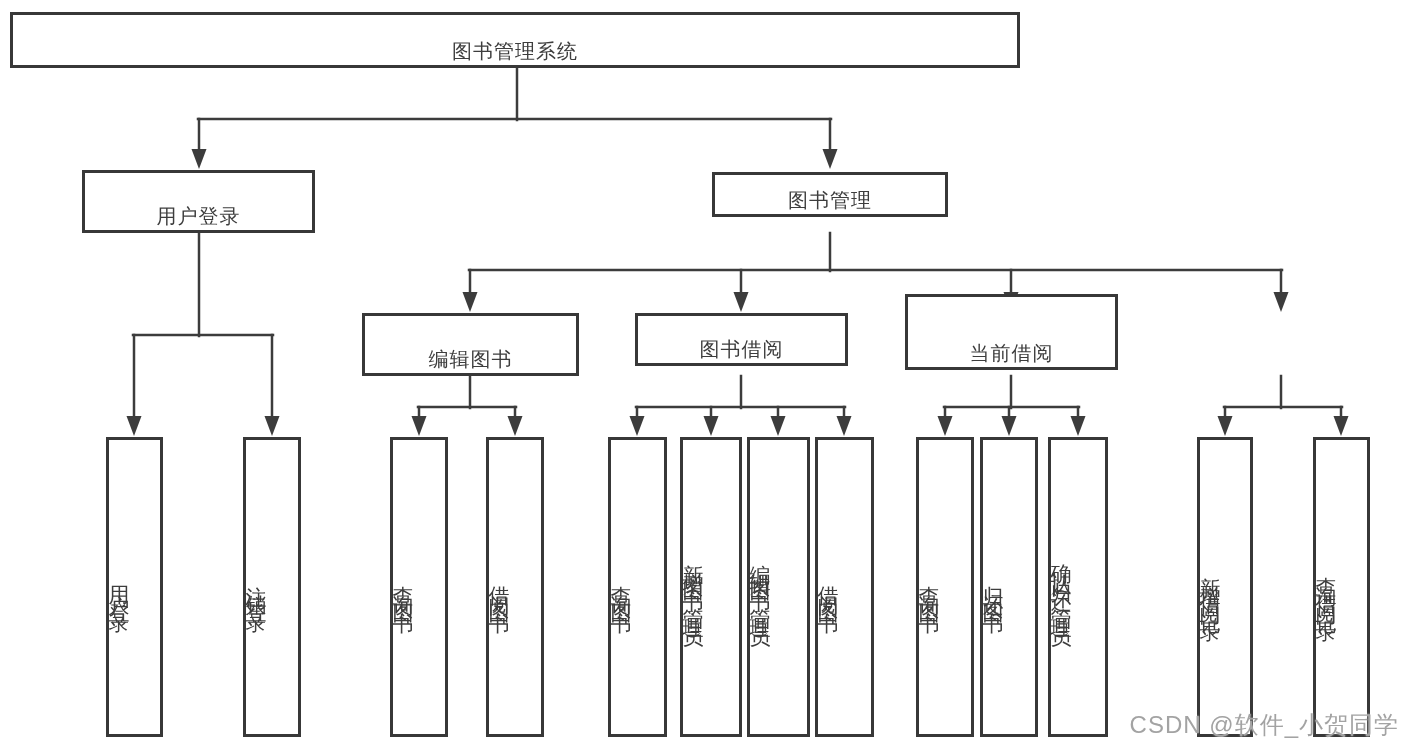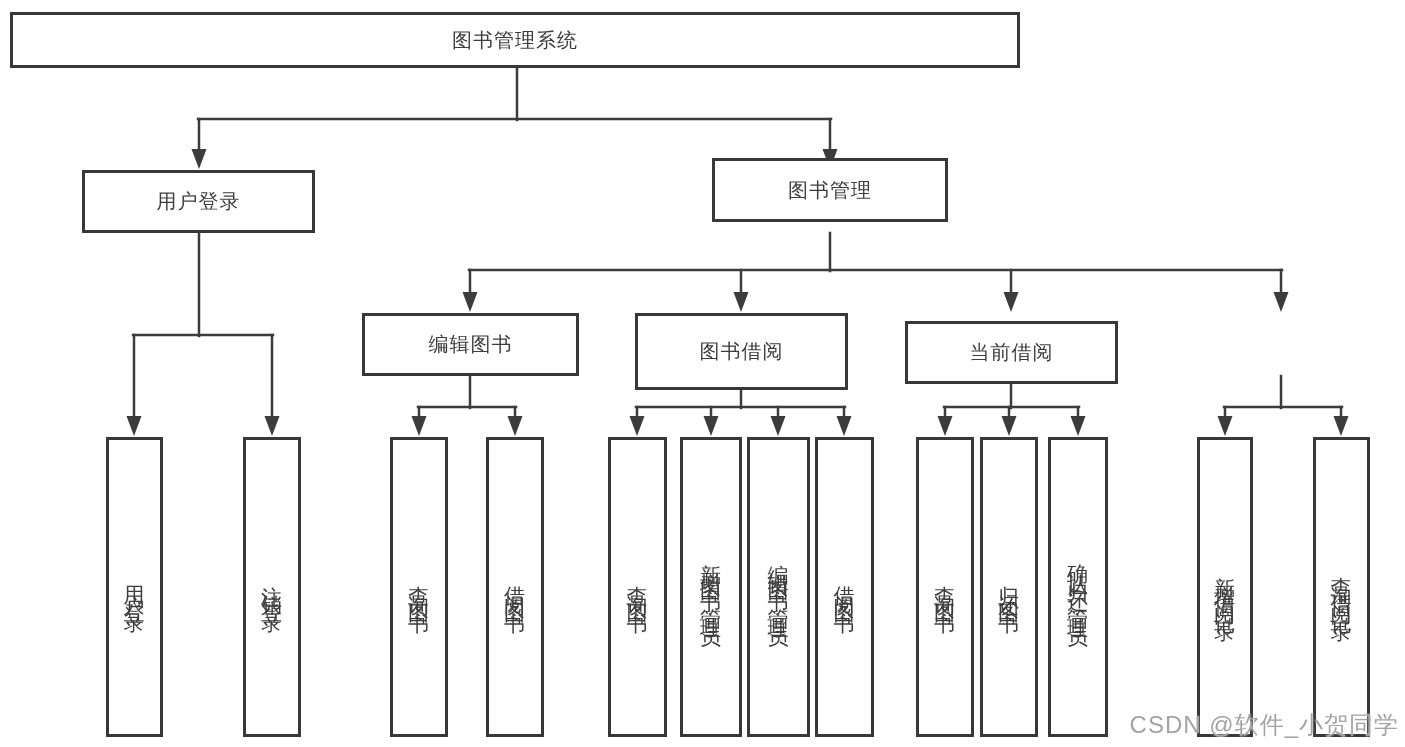--- a/index.html
+++ b/index.html
@@ -4,21 +4,21 @@
 <style>
   html,body{margin:0;padding:0;background:#ffffff;}
   .canvas{
     position:relative;width:1405px;height:747px;background:#ffffff;overflow:hidden;
     font-family:"Liberation Sans","DejaVu Sans",sans-serif;
   }
   .connectors{position:absolute;left:0;top:0;width:1405px;height:747px;}
   .box{
     position:absolute;box-sizing:border-box;background:#ffffff;
     border:3px solid #383838;color:#3d3d3d;
-    display:flex;align-items:center;justify-content:center;
+    display:flex;align-items:flex-end;justify-content:center;
     text-align:center;
   }
   .box.h{font-size:20px;letter-spacing:1px;}
   .box.v{
     writing-mode:vertical-rl;text-orientation:mixed;
     font-size:21px;letter-spacing:9px;line-height:1;
   }
   .watermark{
     position:absolute;right:6px;bottom:6px;
     font-size:24px;color:#a3a3a3;letter-spacing:1px;
@@ -109,31 +109,31 @@
     </g>
   </svg>
 
   <div class="box h" style="left:10px;top:12px;width:1010px;height:56px">
     <span>图书管理系统</span>
   </div>
 
   <div class="box h" style="left:82px;top:170px;width:233px;height:63px">
     <span>用户登录</span>
   </div>
-  <div class="box h" style="left:712px;top:158px;width:236px;height:64px">
+  <div class="box h" style="left:712px;top:172px;width:236px;height:45px">
     <span>图书管理</span>
   </div>
 
   <div class="box h" style="left:362px;top:313px;width:217px;height:63px">
     <span>编辑图书</span>
   </div>
-  <div class="box h" style="left:635px;top:313px;width:213px;height:77px">
+  <div class="box h" style="left:635px;top:313px;width:213px;height:53px">
     <span>图书借阅</span>
   </div>
-  <div class="box h" style="left:905px;top:321px;width:213px;height:63px">
+  <div class="box h" style="left:905px;top:294px;width:213px;height:76px">
     <span>当前借阅</span>
   </div>
 
   <div class="box v" style="left:106px;top:437px;width:57px;height:300px">
     <span>用户登录</span>
   </div>
   <div class="box v" style="left:243px;top:437px;width:58px;height:300px">
     <span>注销登录</span>
   </div>
 

